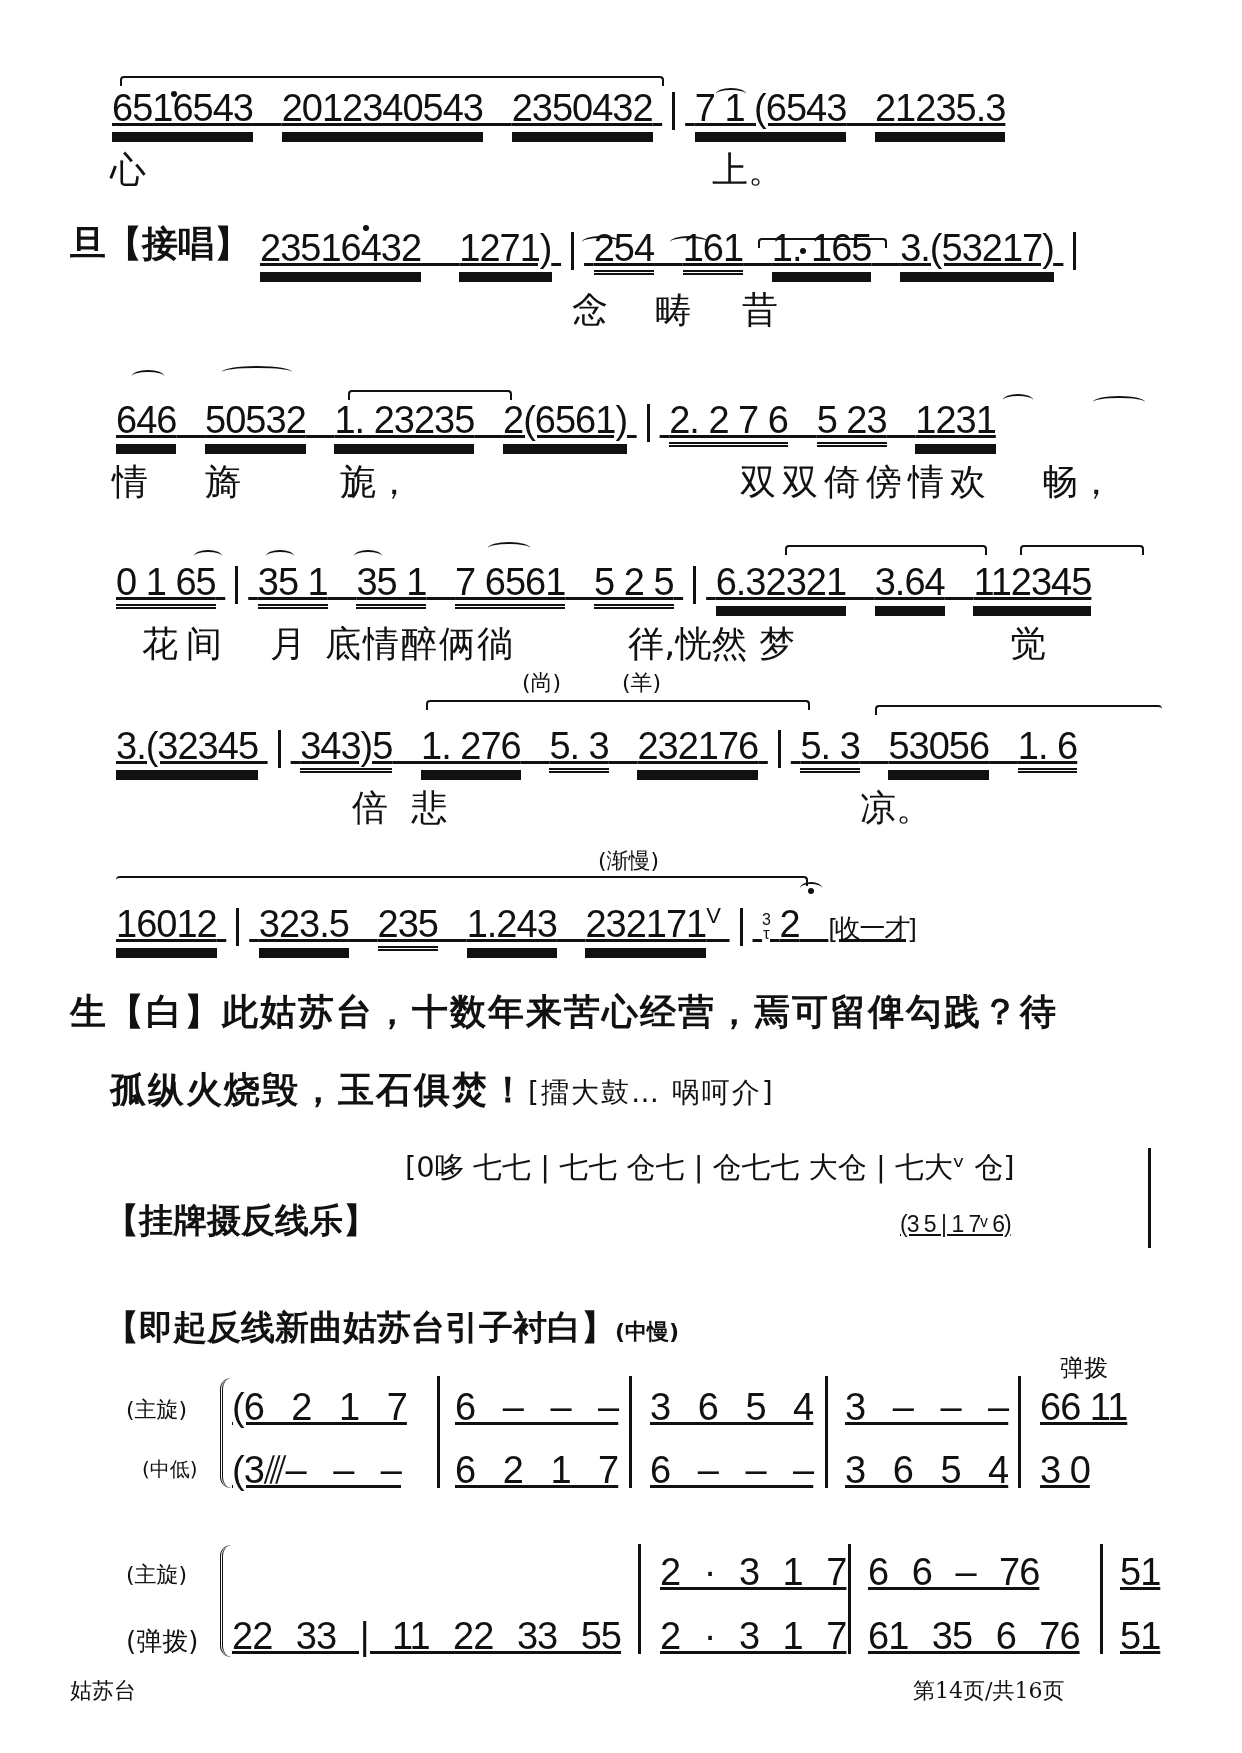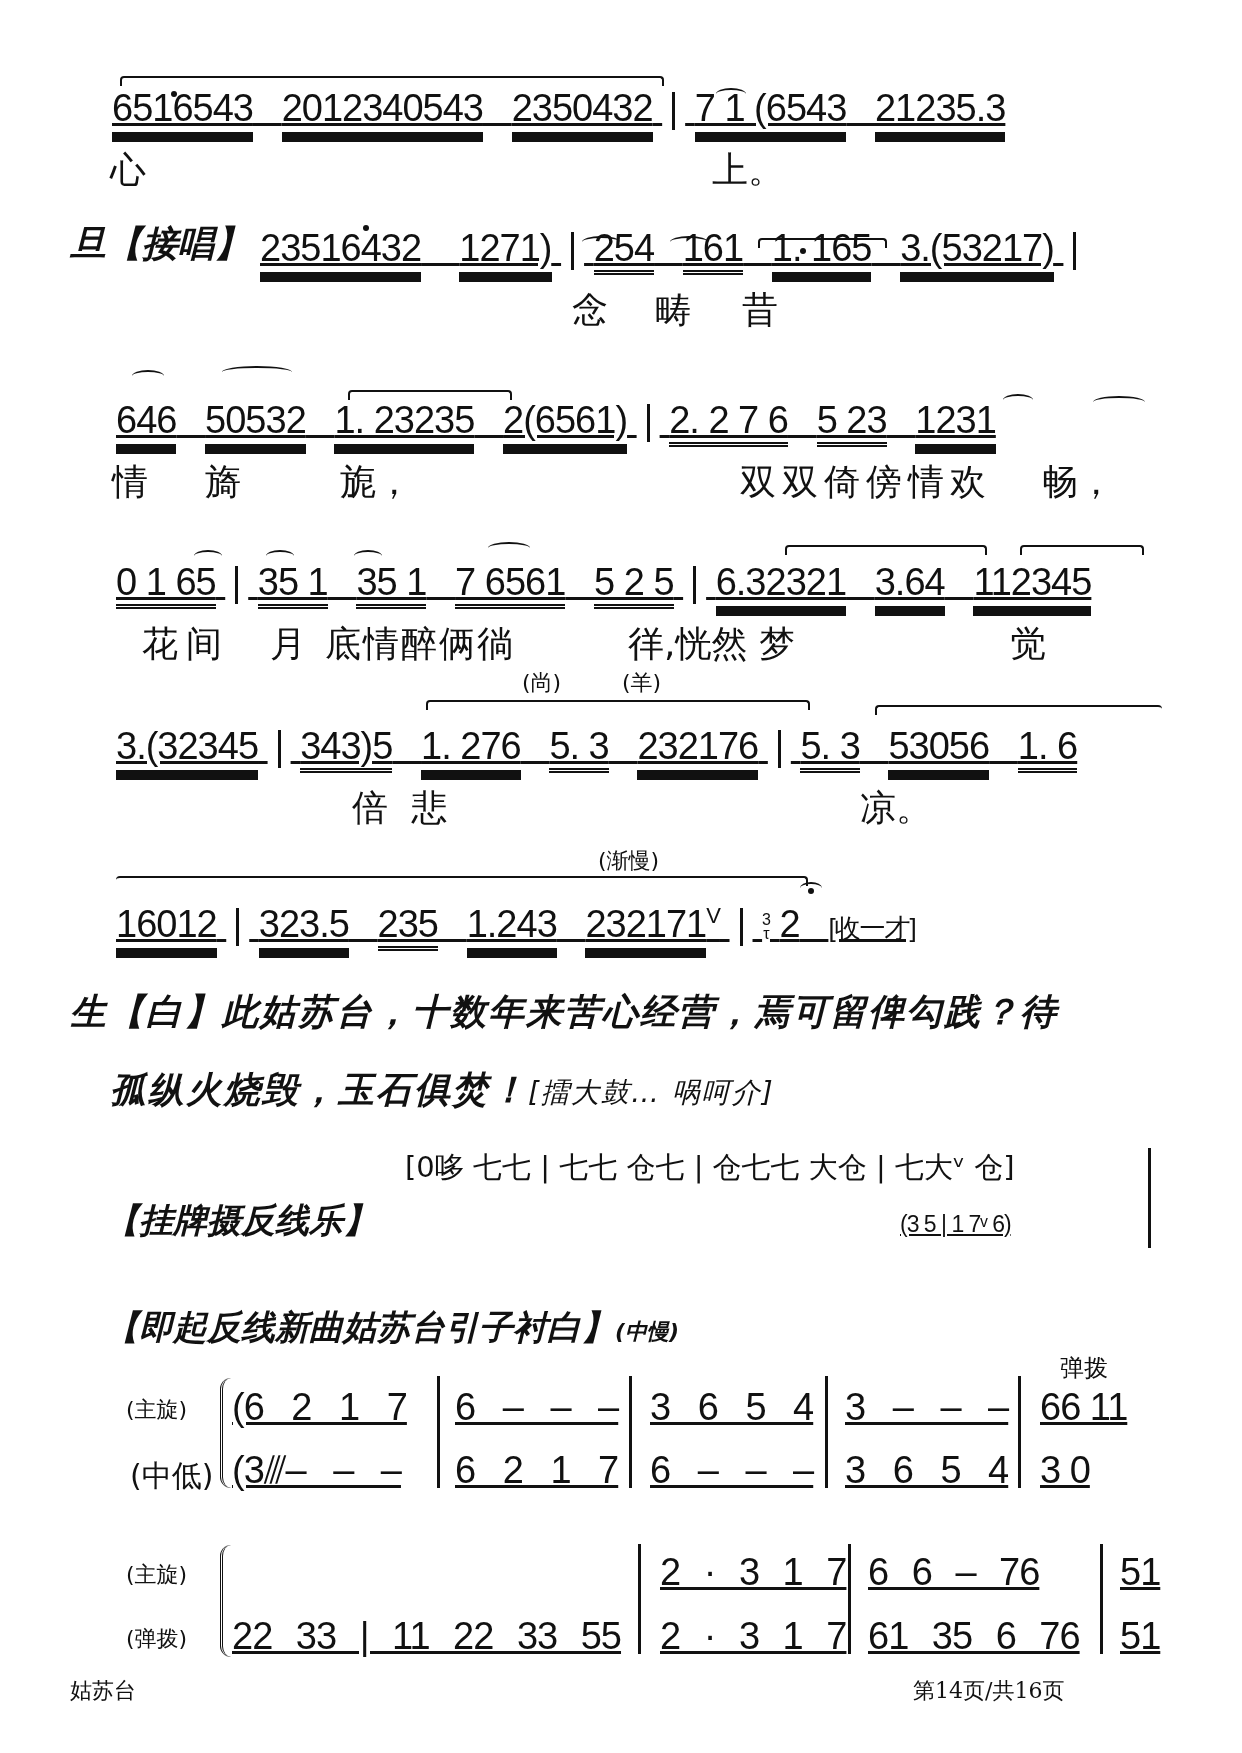--- a/index.html
+++ b/index.html
@@ -2,21 +2,21 @@
 <html><head>
 <meta charset="utf-8">
 <style>
   html,body{margin:0;padding:0;background:#fff;}
   body{width:1242px;height:1753px;position:relative;overflow:hidden;color:#111;
        font-family:"DejaVu Sans","Liberation Sans",sans-serif;}
   .abs{position:absolute;white-space:nowrap;}
   .num{font-family:"Liberation Sans","DejaVu Sans",sans-serif;font-size:38px;line-height:44px;letter-spacing:-1px;text-decoration:underline;}
   .lyr{font-family:"DejaVu Sans",sans-serif;font-size:36px;line-height:44px;}
   .small{font-size:22px;}
-  .hd{font-family:"DejaVu Sans",sans-serif;font-size:36px;font-weight:bold;line-height:44px;font-style:italic;}
+  .hd{font-family:"DejaVu Sans",sans-serif;font-size:36px;font-weight:bold;line-height:44px;}
   .u2{border-bottom:5px double #111;padding-bottom:1px;}
   .u3{box-shadow:0 3px 0 -0px #fff,0 5px 0 0 #111,0 9px 0 0 #111,0 13px 0 0 #111;padding-bottom:0;}
   .bar{display:inline-block;width:3px;height:38px;background:#111;vertical-align:middle;margin:0 10px;}
   .slur{position:absolute;border-top:2px solid #111;border-radius:50% 50% 0 0;height:10px;}
   .bracket{position:absolute;border-top:2px solid #111;border-left:2px solid #111;border-right:2px solid #111;height:8px;border-radius:4px 4px 0 0;}
   .dot{position:absolute;width:6px;height:6px;border-radius:50%;background:#111;}
   .brace{position:absolute;border-left:3px double #111;border-radius:20px 0 0 20px;width:8px;}
   .vbar{position:absolute;width:3px;background:#111;}
 </style>
 </head>
@@ -148,39 +148,39 @@
 <div class="abs hd" style="left:105px;top:1198px;font-size:34px;">【挂牌摄反线乐】</div>
 <div class="abs num" style="left:900px;top:1202px;font-size:23px;">(3 5 | 1  7ᵛ  6)</div>
 <div class="vbar" style="left:1148px;top:1148px;height:100px;"></div>
 
 <div class="abs hd" style="left:105px;top:1305px;font-size:34px;">
   <span>【即起反线新曲姑苏台引子衬白】</span><span style="font-size:22px;font-weight:bold;">(中慢)</span>
 </div>
 <div class="abs small" style="left:1060px;top:1352px;font-size:24px;">弹拨</div>
 
 <div class="abs small" style="left:126px;top:1395px;font-size:22px;">(主旋)</div>
-<div class="abs small" style="left:130px;top:1456px;font-size:30px;">(中低)</div>
+<div class="abs small" style="left:142px;top:1456px;font-size:20px;">(中低)</div>
 <div class="brace" style="left:220px;top:1378px;height:110px;"></div>
 <div class="vbar" style="left:437px;top:1376px;height:112px;"></div>
 <div class="vbar" style="left:629px;top:1376px;height:112px;"></div>
 <div class="vbar" style="left:825px;top:1376px;height:112px;"></div>
 <div class="vbar" style="left:1018px;top:1376px;height:112px;"></div>
 <div class="abs num" style="left:232px;top:1385px;word-spacing:18px;">(6  2  1  7</div>
 <div class="abs num" style="left:455px;top:1385px;word-spacing:18px;">6  –  –  –</div>
 <div class="abs num" style="left:650px;top:1385px;word-spacing:18px;">3  6  5  4</div>
 <div class="abs num" style="left:845px;top:1385px;word-spacing:18px;">3  –  –  –</div>
 <div class="abs num" style="left:1040px;top:1385px;text-decoration:underline;">66  11</div>
 <div class="abs num" style="left:232px;top:1448px;word-spacing:18px;">(3⫻–  –  –</div>
 <div class="abs num" style="left:455px;top:1448px;word-spacing:18px;">6  2  1  7</div>
 <div class="abs num" style="left:650px;top:1448px;word-spacing:18px;">6  –  –  –</div>
 <div class="abs num" style="left:845px;top:1448px;word-spacing:18px;">3  6  5  4</div>
 <div class="abs num" style="left:1040px;top:1448px;">3   0</div>
 
 <div class="abs small" style="left:126px;top:1560px;font-size:22px;">(主旋)</div>
-<div class="abs small" style="left:126px;top:1624px;font-size:22px;">(弹拨)</div>
+<div class="abs small" style="left:126px;top:1624px;font-size:26px;">(弹拨)</div>
 <div class="brace" style="left:220px;top:1545px;height:112px;"></div>
 <div class="vbar" style="left:638px;top:1544px;height:110px;"></div>
 <div class="vbar" style="left:848px;top:1544px;height:110px;"></div>
 <div class="vbar" style="left:1100px;top:1544px;height:110px;"></div>
 <div class="abs num" style="left:660px;top:1550px;word-spacing:14px;">2 · 3  1  7</div>
 <div class="abs num" style="left:868px;top:1550px;word-spacing:14px;">6   6   –  76</div>
 <div class="abs num" style="left:1120px;top:1550px;text-decoration:underline;">51</div>
 <div class="abs num" style="left:232px;top:1614px;word-spacing:14px;">22  33 | 11  22  33  55</div>
 <div class="abs num" style="left:660px;top:1614px;word-spacing:14px;">2 · 3  1  7</div>
 <div class="abs num" style="left:868px;top:1614px;word-spacing:14px;">61  35  6  76</div>

